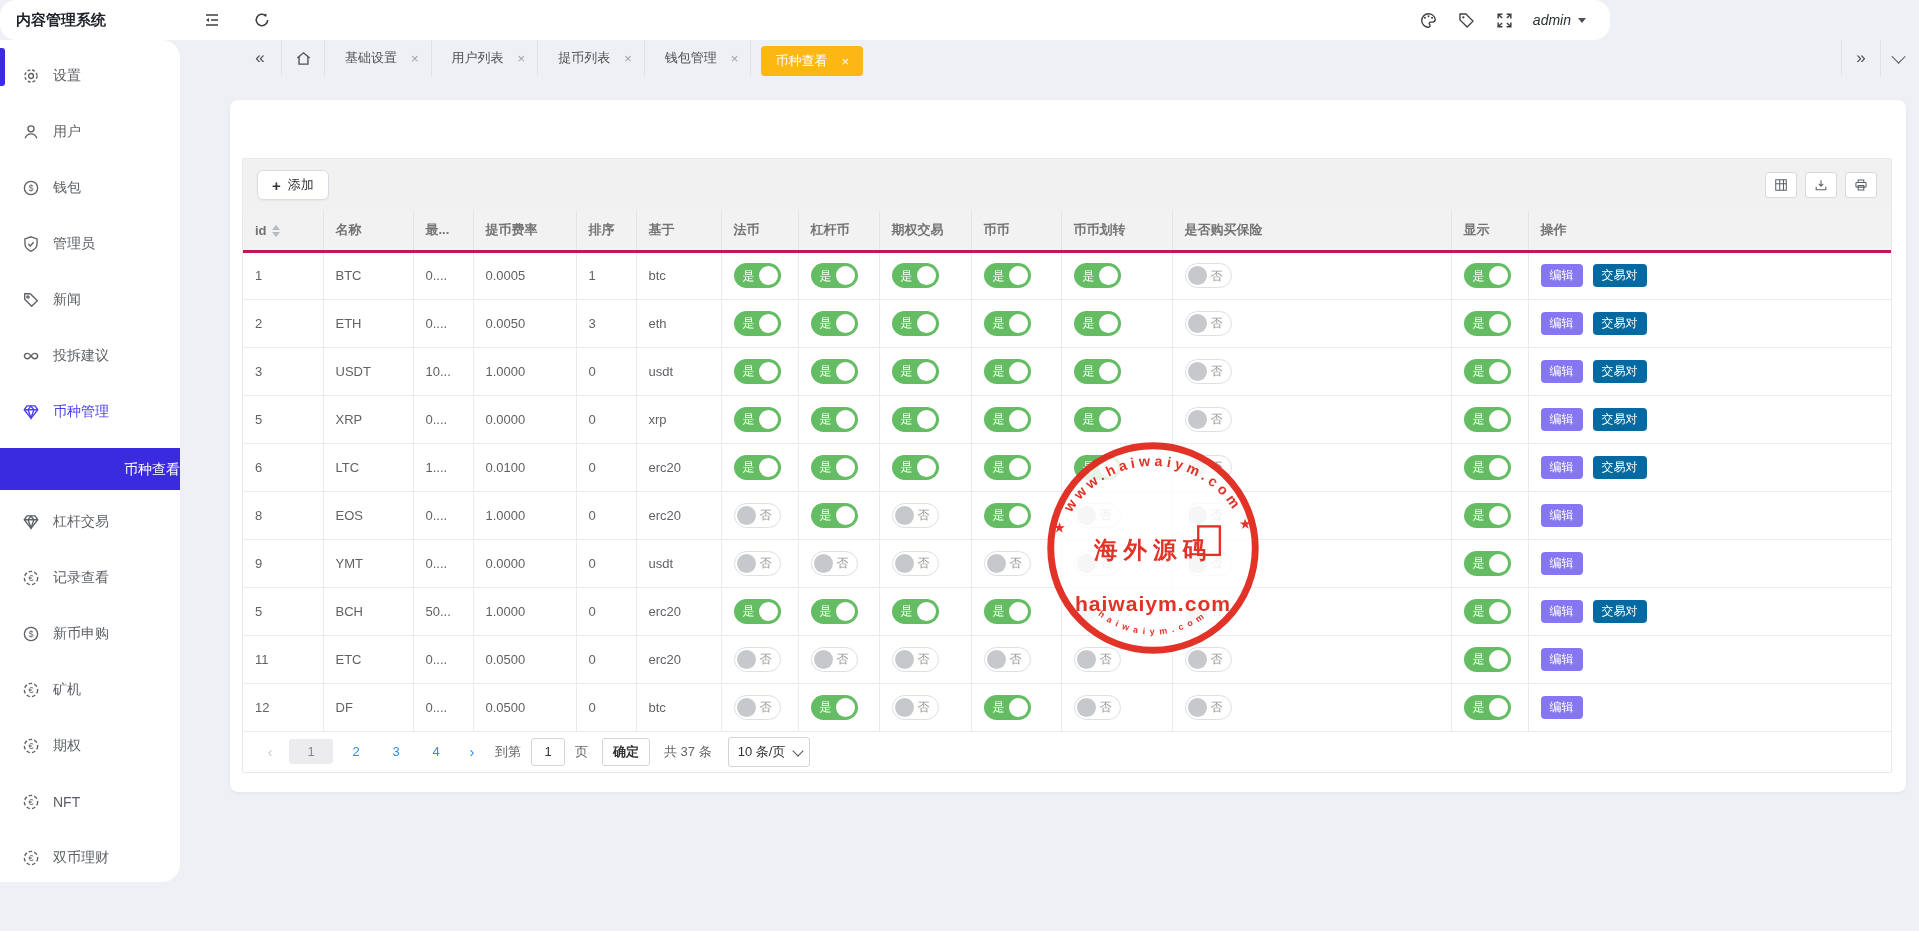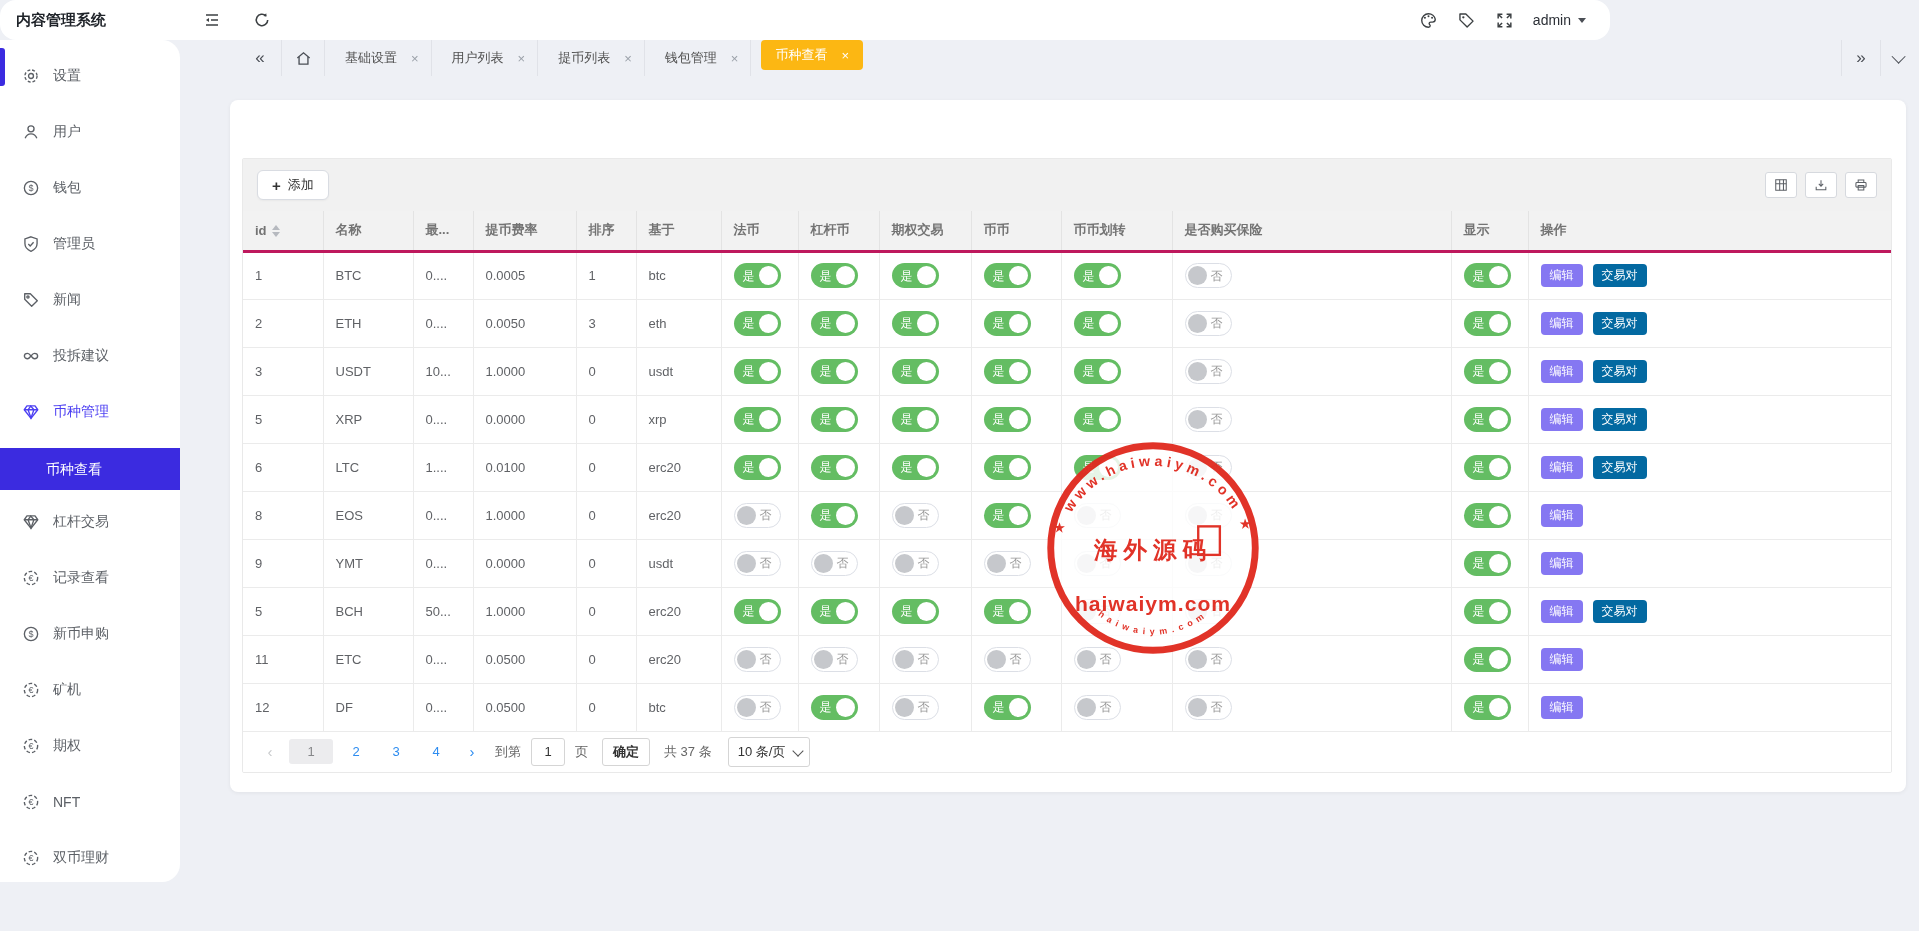--- a/index.html
+++ b/index.html
@@ -5,39 +5,39 @@
   html,body{margin:0;padding:0;}
   body{
     width:1919px;height:931px;position:relative;overflow:hidden;
     background:#eef0f5;font-family:"Liberation Sans","DejaVu Sans",sans-serif;
     -webkit-font-smoothing:antialiased;
   }
   
   .topbar{position:absolute;left:0;top:0;width:1610px;height:40px;background:#fff;display:flex;align-items:center;z-index:20;border-radius:16px;}
   .logo{width:180px;padding-left:16px;box-sizing:border-box;font-size:15px;font-weight:bold;color:#1f2329;}
   .tb-left{display:flex;gap:30px;margin-left:22px;align-items:center;}
-  .tb-right{position:absolute;right:24px;top:0;height:40px;display:flex;gap:18px;align-items:center;}
+  .tb-right{position:absolute;right:24px;top:0;height:40px;display:flex;gap:18px;align-items:center;font-style:italic;}
   .tbi{display:inline-flex;align-items:center;justify-content:center;width:20px;height:20px;cursor:pointer;color:#3c4043;}
   .tbi svg{display:block;}
   .user{display:inline-flex;align-items:center;gap:7px;font-size:14px;color:#2b2f36;cursor:pointer;}
   .caret-down{width:0;height:0;border-left:4.5px solid transparent;border-right:4.5px solid transparent;border-top:5.5px solid #4a4e55;display:inline-block;}
   
-  .sidebar{position:absolute;left:0;top:40px;width:180px;height:842px;background:#fff;border-radius:0 18px 18px 0;z-index:15;overflow:hidden;}
+  .sidebar{position:absolute;left:0;top:40px;width:180px;height:842px;background:#fff;border-radius:0 18px 18px 0;z-index:15;overflow:hidden;text-align:right;}
   .scrollthumb{position:absolute;left:0;top:8px;width:5px;height:38px;background:#3b2be0;border-radius:0 3px 3px 0;}
   .menu{padding-top:16px;}
   .m-item{height:40px;margin:0 0 16px 0;display:flex;align-items:center;gap:13px;padding-left:22px;font-size:14px;color:#5c6066;cursor:pointer;}
   .m-item .mi{width:18px;height:18px;display:inline-flex;}
   .m-item.parent-active{color:#4c3ff2;}
   .sub-item{height:42px;line-height:42px;margin:12px 0;padding-left:46px;font-size:14px;color:#5c6066;cursor:pointer;}
   .sub-item.sel{background:#3b2be0;color:#fff;}
   
   .tabbar{position:absolute;left:180px;top:40px;right:0;height:36px;display:flex;align-items:center;padding-left:58px;z-index:10;}
   .tab-ctl{width:42px;height:36px;display:inline-flex;align-items:center;justify-content:center;font-size:17px;color:#4a4e55;cursor:pointer;border-right:1px solid #e0e2e8;}
   .tab-ctl.first{border-left:1px solid transparent;}
-  .tabs{display:flex;align-items:flex-start;height:36px;}
+  .tabs{display:flex;align-items:flex-end;height:36px;}
   .tab{display:inline-flex;align-items:center;height:36px;padding:0 12px 0 20px;font-size:13px;color:#515151;border-right:1px solid #e0e2e8;cursor:pointer;white-space:nowrap;}
   .tab .x{margin-left:14px;font-size:13px;color:#9aa0a8;line-height:1;}
   .tab.active{background:#fcb713;color:#fff;height:30px;border-radius:4px;border-right:none;margin-left:10px;padding:0 14px;}
   .tab.active .x{color:#fff;}
   .tab-rctl{position:absolute;right:0;top:0;height:36px;display:flex;}
   .tab-rctl .tab-ctl{border-left:1px solid #e0e2e8;border-right:none;width:38px;}
   .chev{width:9px;height:9px;border-left:1.6px solid #4a4e55;border-bottom:1.6px solid #4a4e55;transform:rotate(-45deg) translateY(-2px);display:inline-block;}
   
   .card{position:absolute;left:230px;top:100px;width:1676px;height:692px;background:#fff;border-radius:8px;box-shadow:0 1px 4px rgba(0,0,0,.06);}
   .widget{margin:58px 14px 0 12px;border:1px solid #e9e9e9;border-radius:2px;overflow:hidden;}

